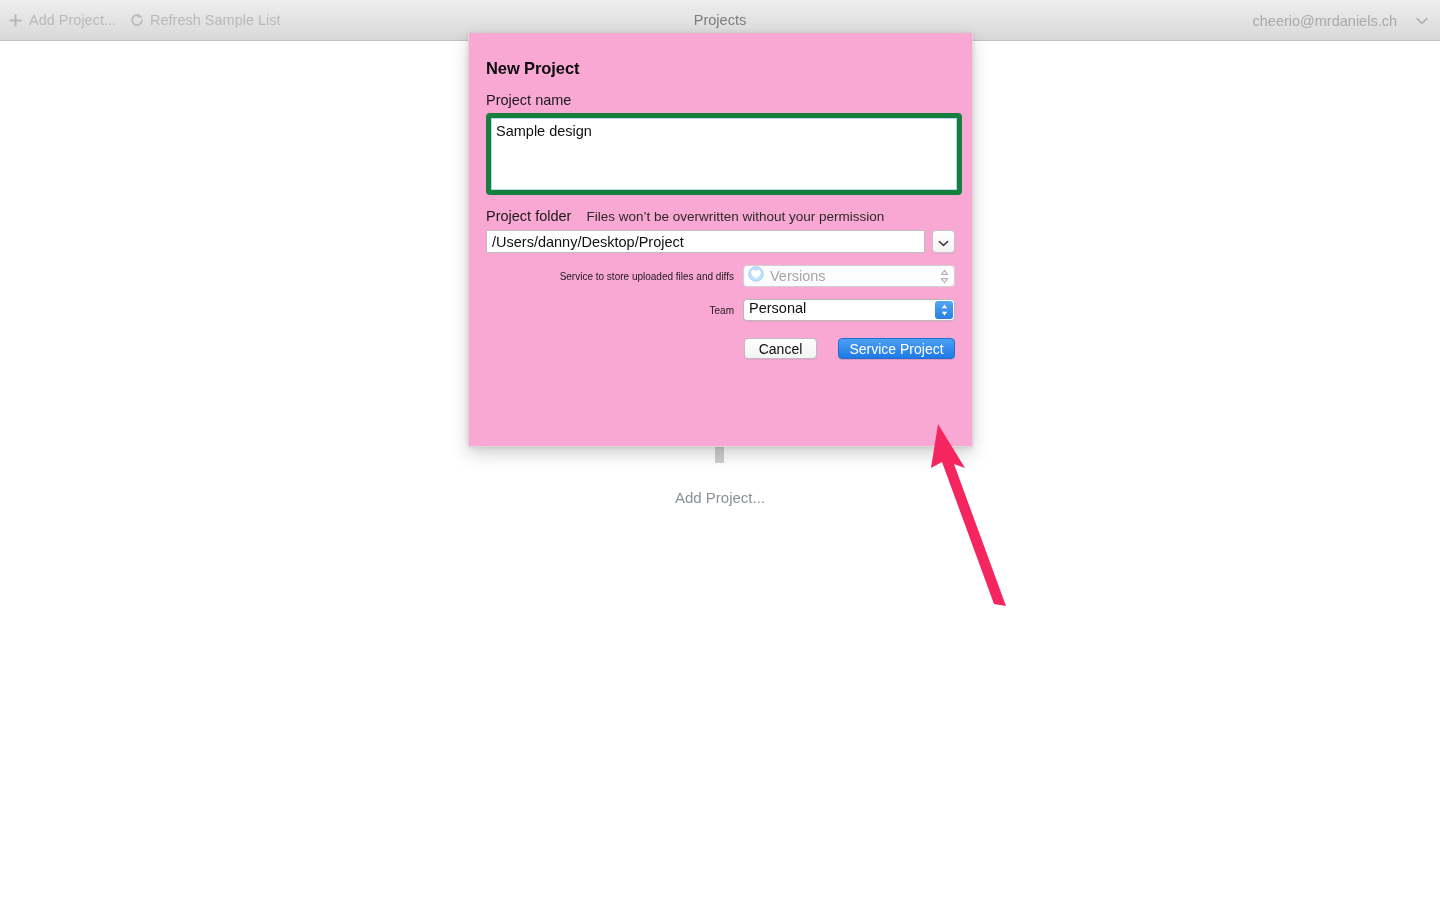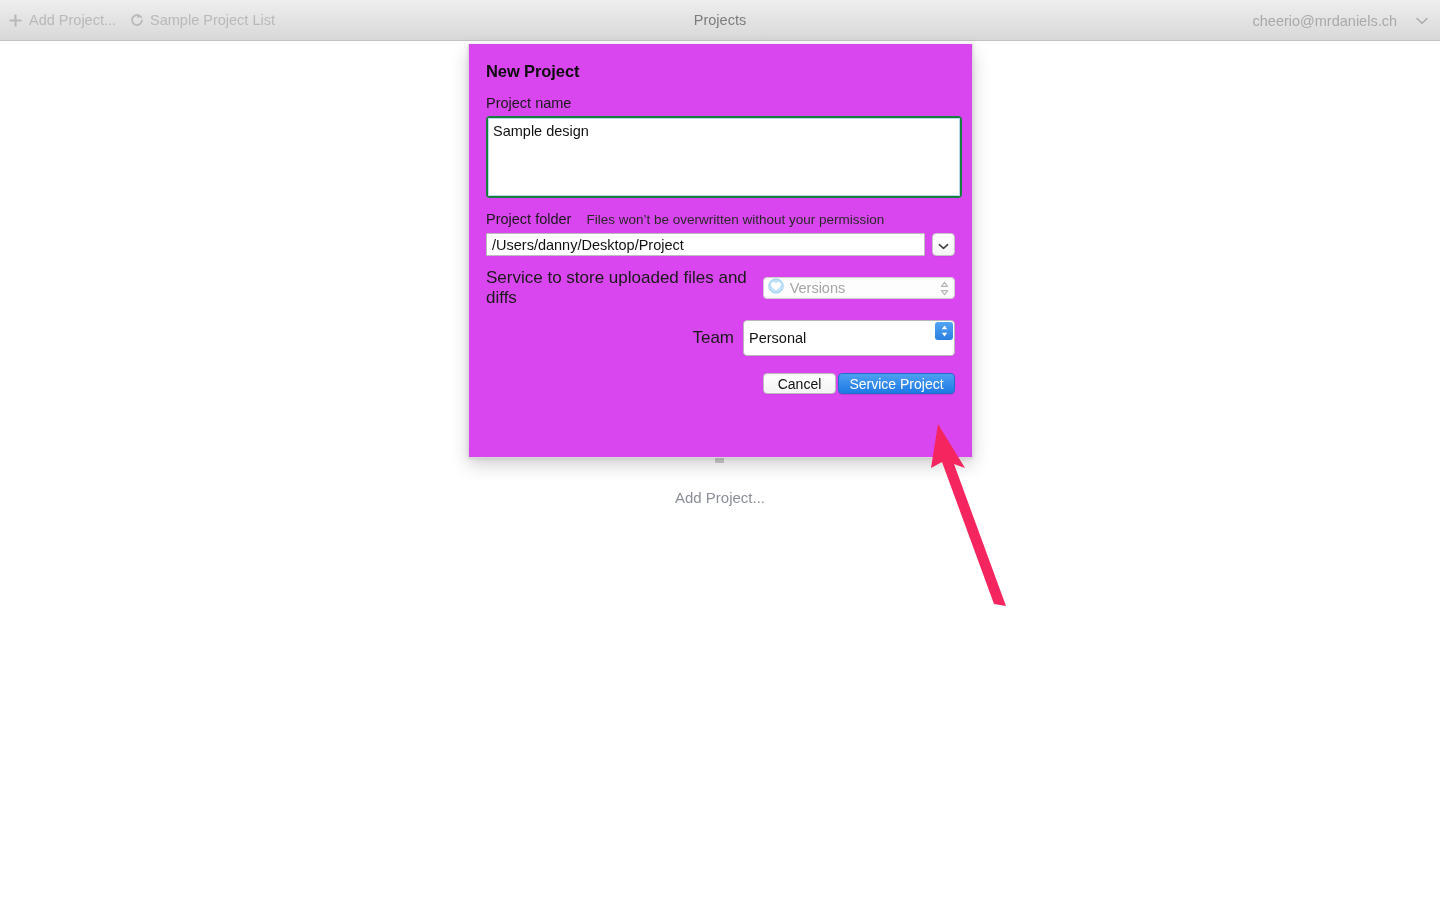--- a/index.html
+++ b/index.html
@@ -49,27 +49,26 @@
     position: absolute; left: 0; right: 0; top: 489px;
     text-align: center;
     font-size: 15px; color: #8a8f98;
     cursor: default;
   }
 
   
   #dialog {
     position: absolute; left: 468px; top: 33px;
     width: 505px; height: 414px;
-    background: #d946ef;
+    background: #f9a8d4;
     border: 1px solid #d9d9d9;
     border-top: none;
     border-radius: 0 0 2px 2px;
     box-shadow: 0 7px 18px rgba(0,0,0,0.18), 0 1px 4px rgba(0,0,0,0.10);
-    padding: 4px 17px;
-    margin-top: 11px;
+    padding: 12px 17px;
   }
   #dialog-title {
     margin-top: 14px;
     font-size: 16.5px; font-weight: bold; color: #0d0d0d;
     letter-spacing: -0.1px;
   }
   .field-label {
     margin-top: 14px;
     font-size: 14.5px; color: #1a1a1a;
   }
@@ -80,21 +79,21 @@
     border-radius: 1px;
     background: #fff;
     font-family: "Liberation Sans", sans-serif;
     font-size: 14.5px; color: #111;
     padding: 0 5px;
     outline: none;
   }
   #project-description-wrap {
     margin-top: 5px;
     width: 476px; height: 82px;
-    border: 2px solid #15803d;
+    border: 5px solid #15803d;
     border-radius: 4px;
     padding: 0;
     background: #7eb9ea;
   }
   #project-description-input {
     display: block; width: 100%; height: 100%;
     border: 1px solid #b9d6ef;
     background: #fff;
     resize: none; outline: none;
     font-family: "Liberation Sans", sans-serif;
@@ -132,64 +131,64 @@
     background: linear-gradient(to bottom, #ffffff, #f4f4f4);
     display: flex; align-items: center; justify-content: center;
     cursor: default;
     box-shadow: 0 1px 1px rgba(0,0,0,0.06);
   }
 
   .right-row {
     margin-top: 12px;
     display: flex; align-items: center; justify-content: flex-end; gap: 9px;
   }
-  .row-label { font-size: 17px; color: #1a1a1a; }
+  .row-label { font-size: 10px; color: #1a1a1a; }
 
   #service-select {
     width: 212px; height: 22px;
     border: 1px solid #d0d0d0;
     border-radius: 4px;
     background: #fdfdfd;
     display: flex; align-items: center;
     padding: 0 4px;
     gap: 6px;
     position: relative;
     cursor: default;
   }
   #service-label { font-size: 14.5px; color: #a5a5a5; }
   #service-stepper {
     position: absolute; right: 5px; top: 0; bottom: 0;
     display: flex; flex-direction: column; align-items: center; justify-content: center;
     color: #b5b5b5;
   }
 
   #team-select {
-    width: 212px; height: 36px;
+    width: 212px; height: 22px;
     border: 1px solid #b8b8b8;
     border-radius: 4px;
     background: #ffffff;
-    display: flex; align-items: center;
+    display: flex; align-items: flex-start;
     padding: 0 5px;
     position: relative;
     cursor: default;
     box-shadow: 0 1px 1px rgba(0,0,0,0.05);
   }
   #team-label { font-size: 14.5px; color: #111; }
   #team-stepper {
     position: absolute; right: 1px; top: 1px;
     width: 18px; height: 18px;
     border-radius: 3px;
     background: linear-gradient(to bottom, #53a5f5, #2b7fe0);
     display: flex; flex-direction: column; align-items: center; justify-content: center;
     color: #fff;
   }
 
   #button-row {
     margin-top: 17px;
-    display: flex; align-items: center; justify-content: flex-end; gap: 2px;
+    display: flex; align-items: center; justify-content: flex-end; gap: 21px;
   }
   #cancel-button {
     min-width: 73px; height: 21px;
     border: 1px solid #bdbdbd;
     border-radius: 4px;
     background: linear-gradient(to bottom, #ffffff, #f3f3f3);
     font-family: "Liberation Sans", sans-serif;
     font-size: 14px; color: #101010;
     display: flex; align-items: center; justify-content: center;
     cursor: default;
@@ -229,21 +228,21 @@
       <span>Add Project...</span>
     </div>
 
     <div class="tb-btn">
       <span class="tb-icon">
         <svg width="14" height="15" viewBox="0 0 14 15">
           <path d="M11.2 4.3 A5 5 0 1 0 12 7.4" stroke="#b9b9b9" stroke-width="1.7" fill="none" stroke-linecap="round"></path>
           <path d="M7.4 0.8 L7.4 5.2 L11.0 3.0 Z" fill="#b9b9b9"></path>
         </svg>
       </span>
-      <span>Sample Project List</span>
+      <span>Refresh Sample List</span>
     </div>
   </div>
 
   <div id="toolbar-title">Projects</div>
 
   <div class="tb-right">
     <span id="account-label">cheerio@mrdaniels.ch</span>
     <span id="account-chevron">
       <svg width="12" height="8" viewBox="0 0 12 8">
         <path d="M1 1.6 L6 6.2 L11 1.6" stroke="#a9a9a9" stroke-width="1.4" fill="none" stroke-linecap="round" stroke-linejoin="round"></path>

